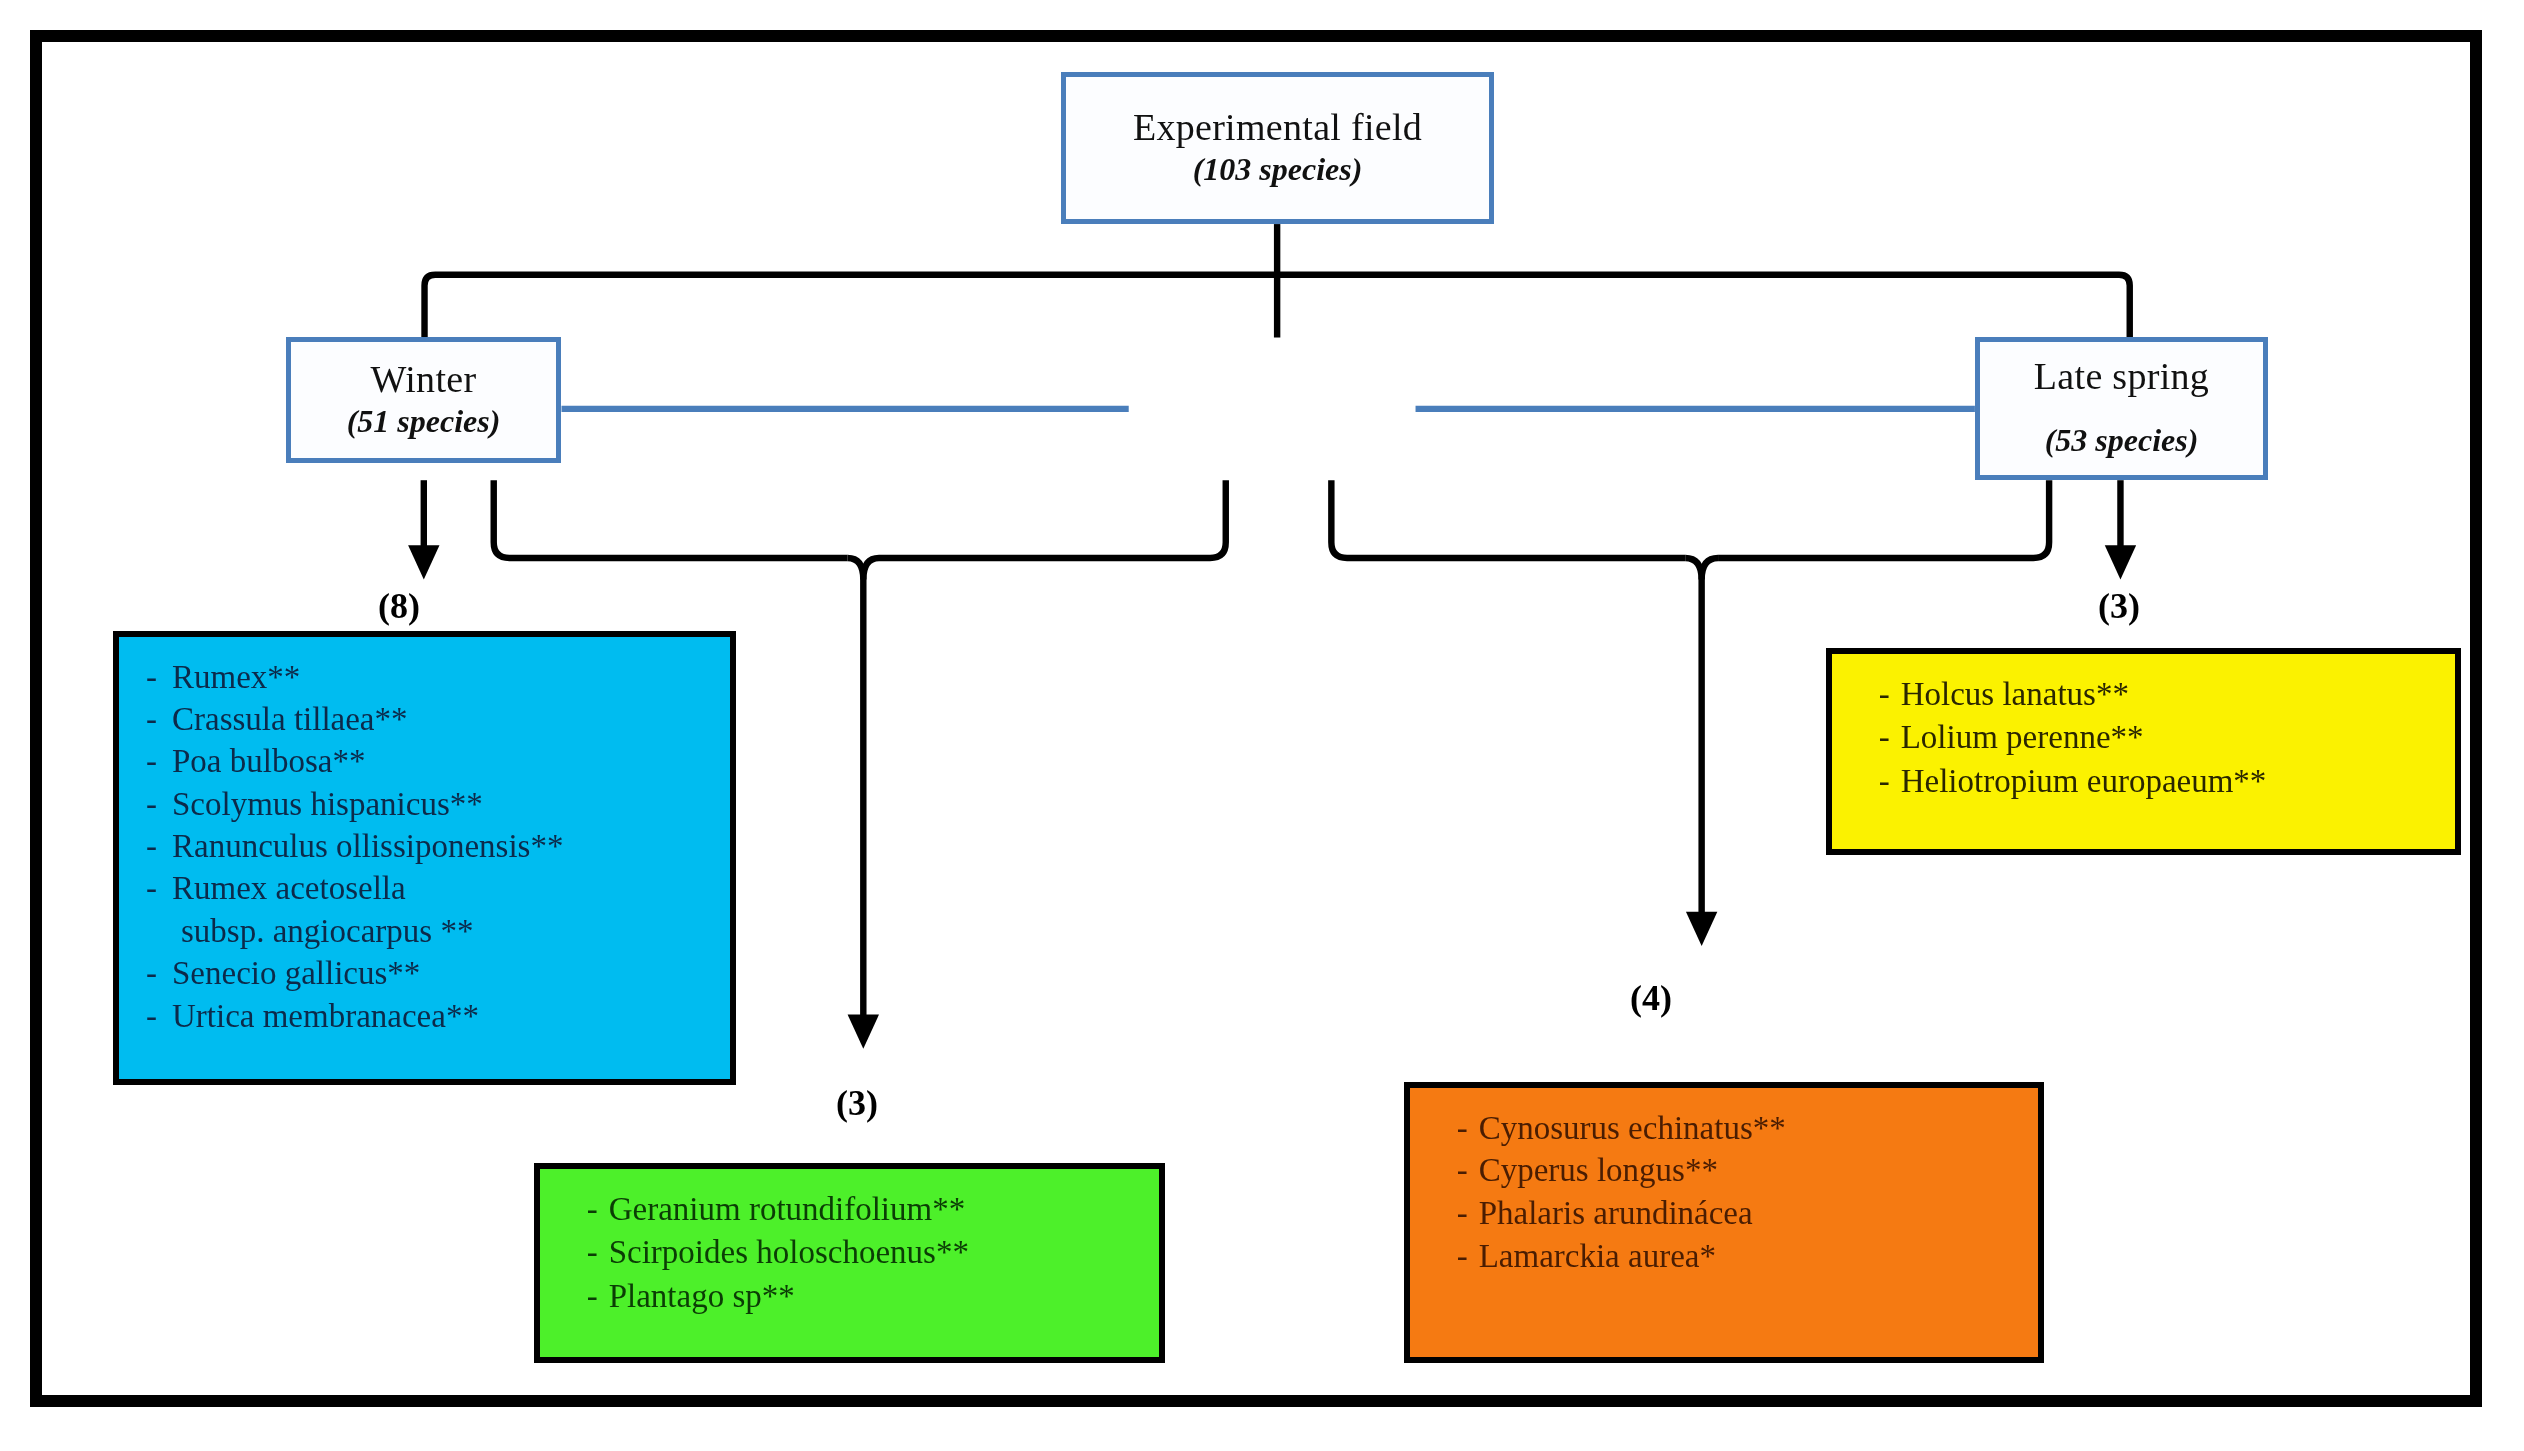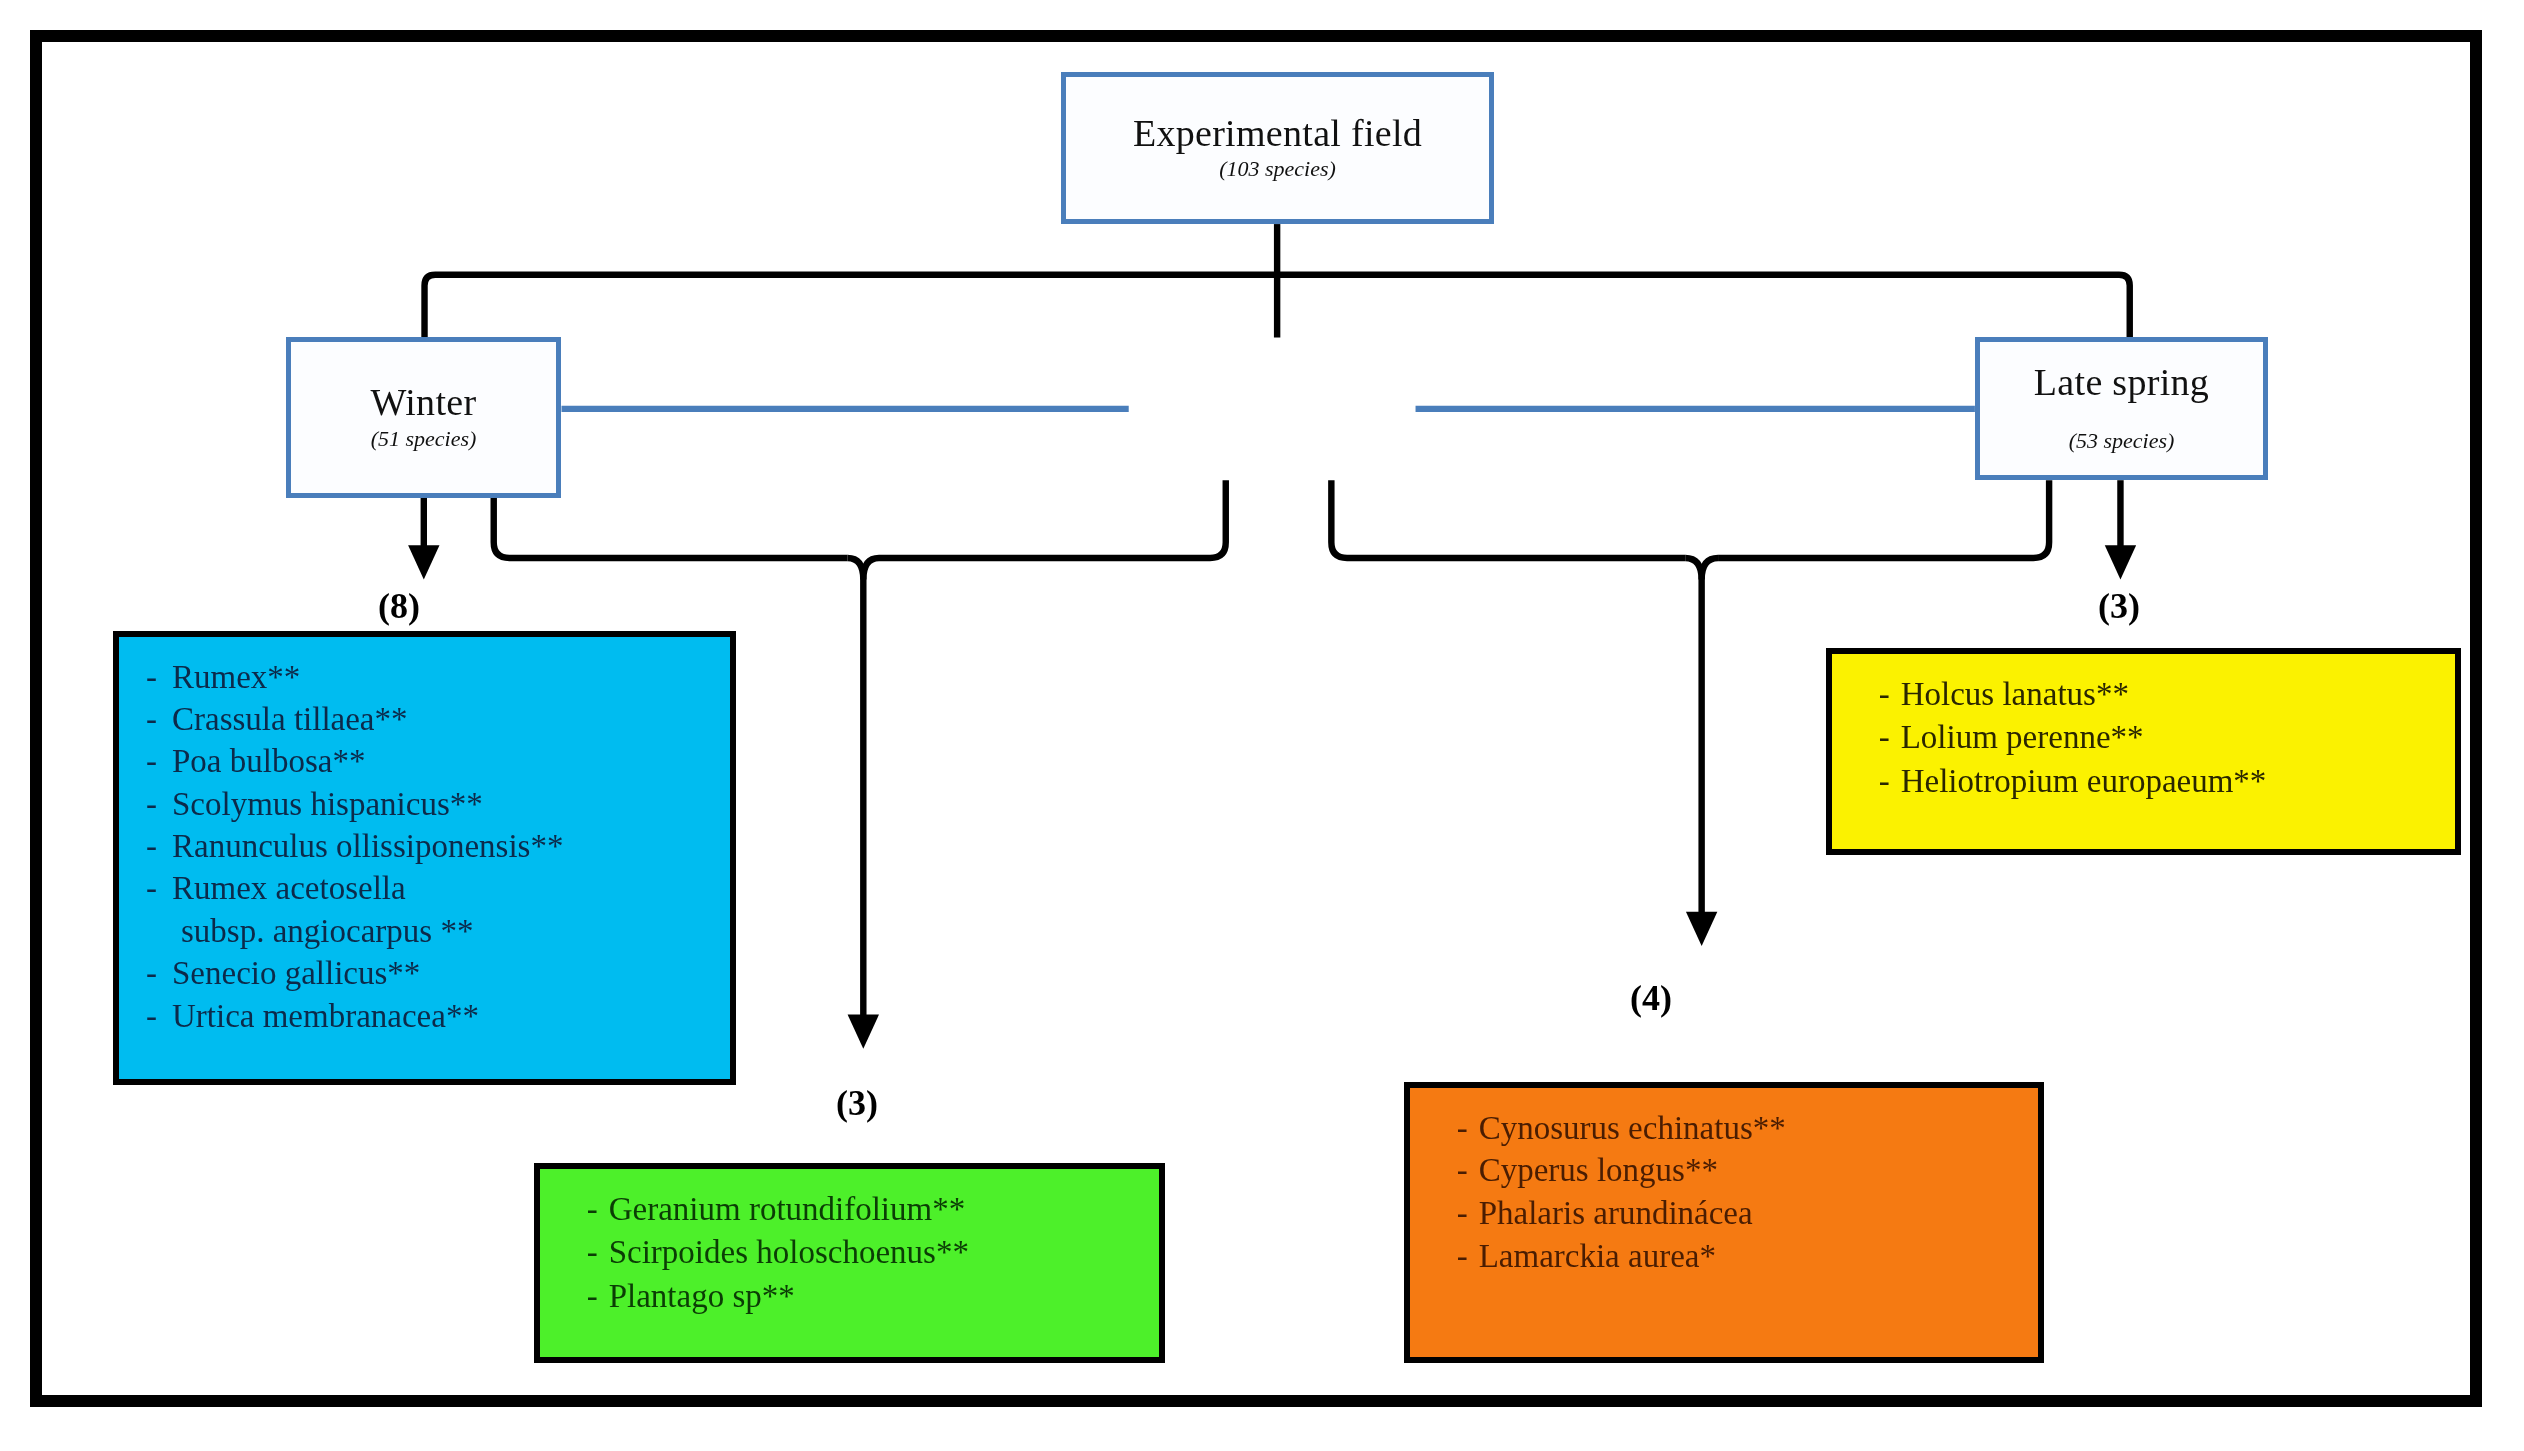--- a/index.html
+++ b/index.html
@@ -16,25 +16,25 @@
   
   #wires{position:absolute;left:0;top:0;width:2525px;height:1452px;
          pointer-events:none;}
 
   
   .nodebox{position:absolute;box-sizing:border-box;
            border:5px solid #4A7EBB;background:#FCFDFF;
            display:flex;flex-direction:column;align-items:center;
            justify-content:center;color:#111;}
   .nodebox .ttl{font-size:38px;line-height:1.05;letter-spacing:0.3px;}
-  .nodebox .sub{font-size:22px;font-style:italic;line-height:1.18;
-                margin-top:2.9px;}
+  .nodebox .sub{font-size:32px;font-style:italic;line-height:1.18;
+                margin-top:2.9px;font-weight:bold;}
 
   #box-root     {left:1061px;top:72px;  width:433px;height:152px;}
-  #box-winter   {left:286px; top:337px;  width:275px;height:161px;}
+  #box-winter   {left:286px; top:337px;  width:275px;height:126px;}
   #box-spring   {left:1129px;top:337px;  width:287px;height:143px;}
   #box-late     {left:1975px;top:337px;  width:293px;height:143px;gap:22px;}
 
   
   .speciesbox{position:absolute;box-sizing:border-box;border:6.4px solid #000;
               padding:18.5px 0 18.5px 0;}
   .speciesbox ul{list-style:none;margin:0;padding:0;}
   .speciesbox li{font-size:34px;line-height:1.30;white-space:nowrap;
                  display:flex;}
   .speciesbox li .dash{width:53px;flex:0 0 53px;text-align:left;

